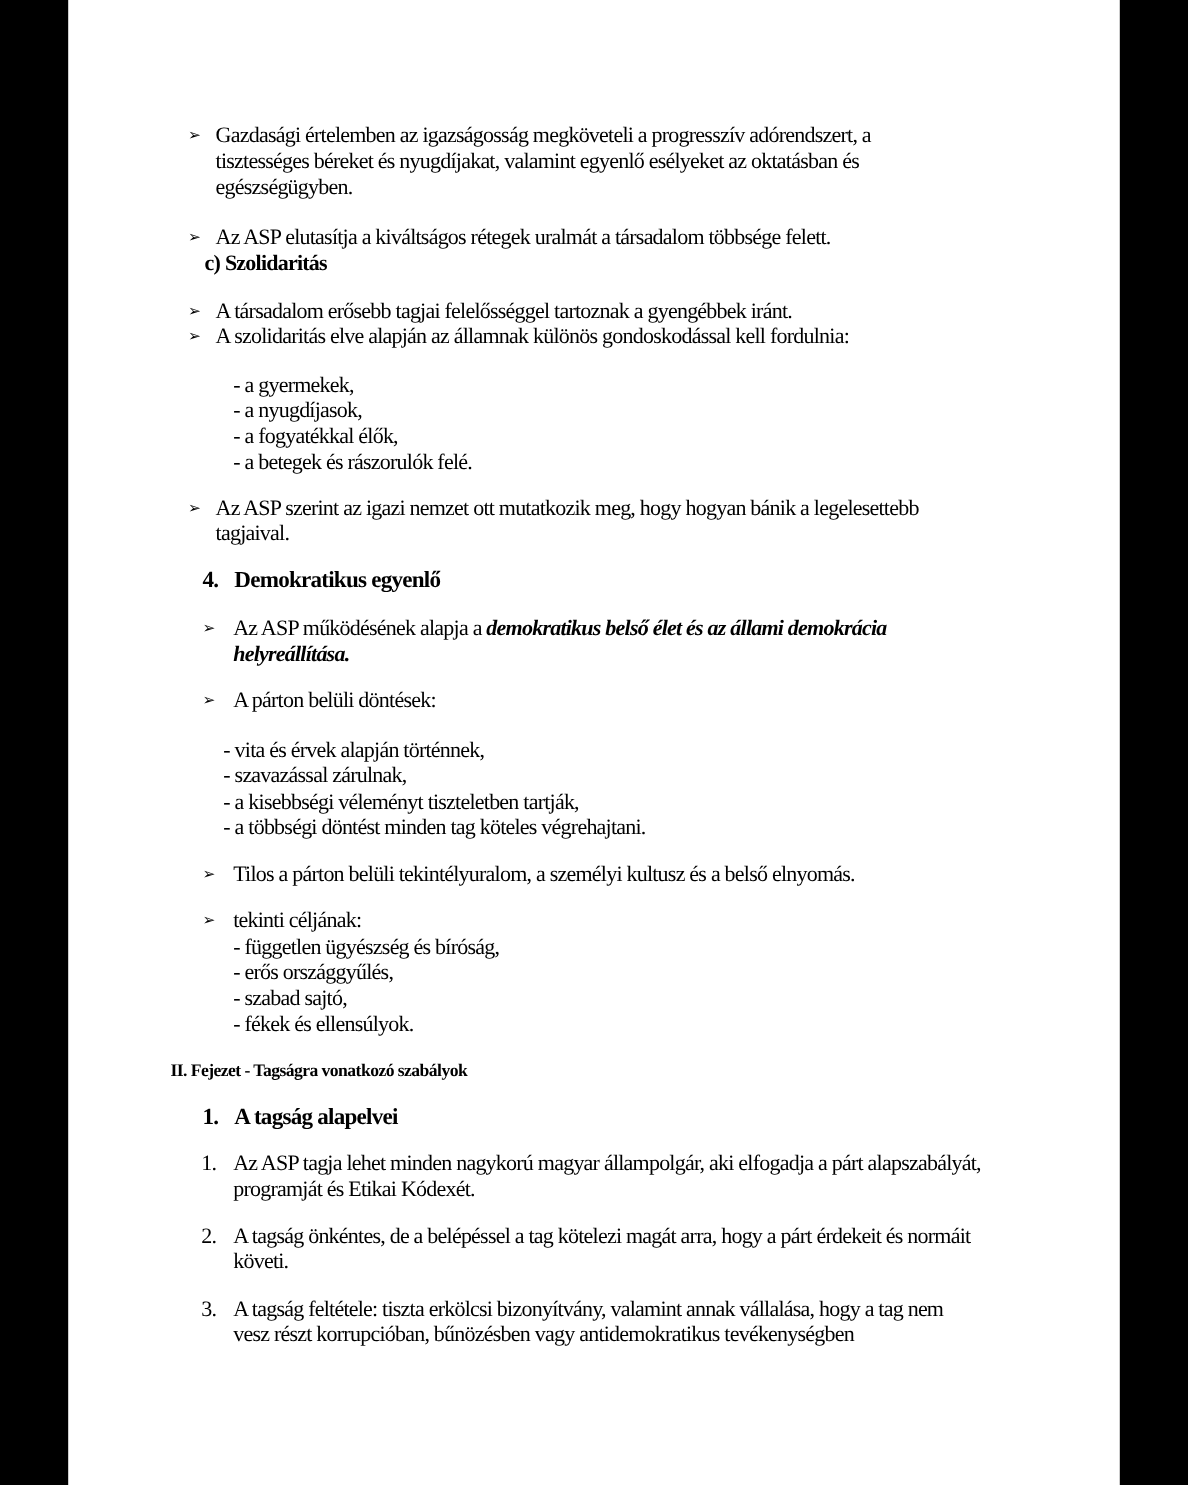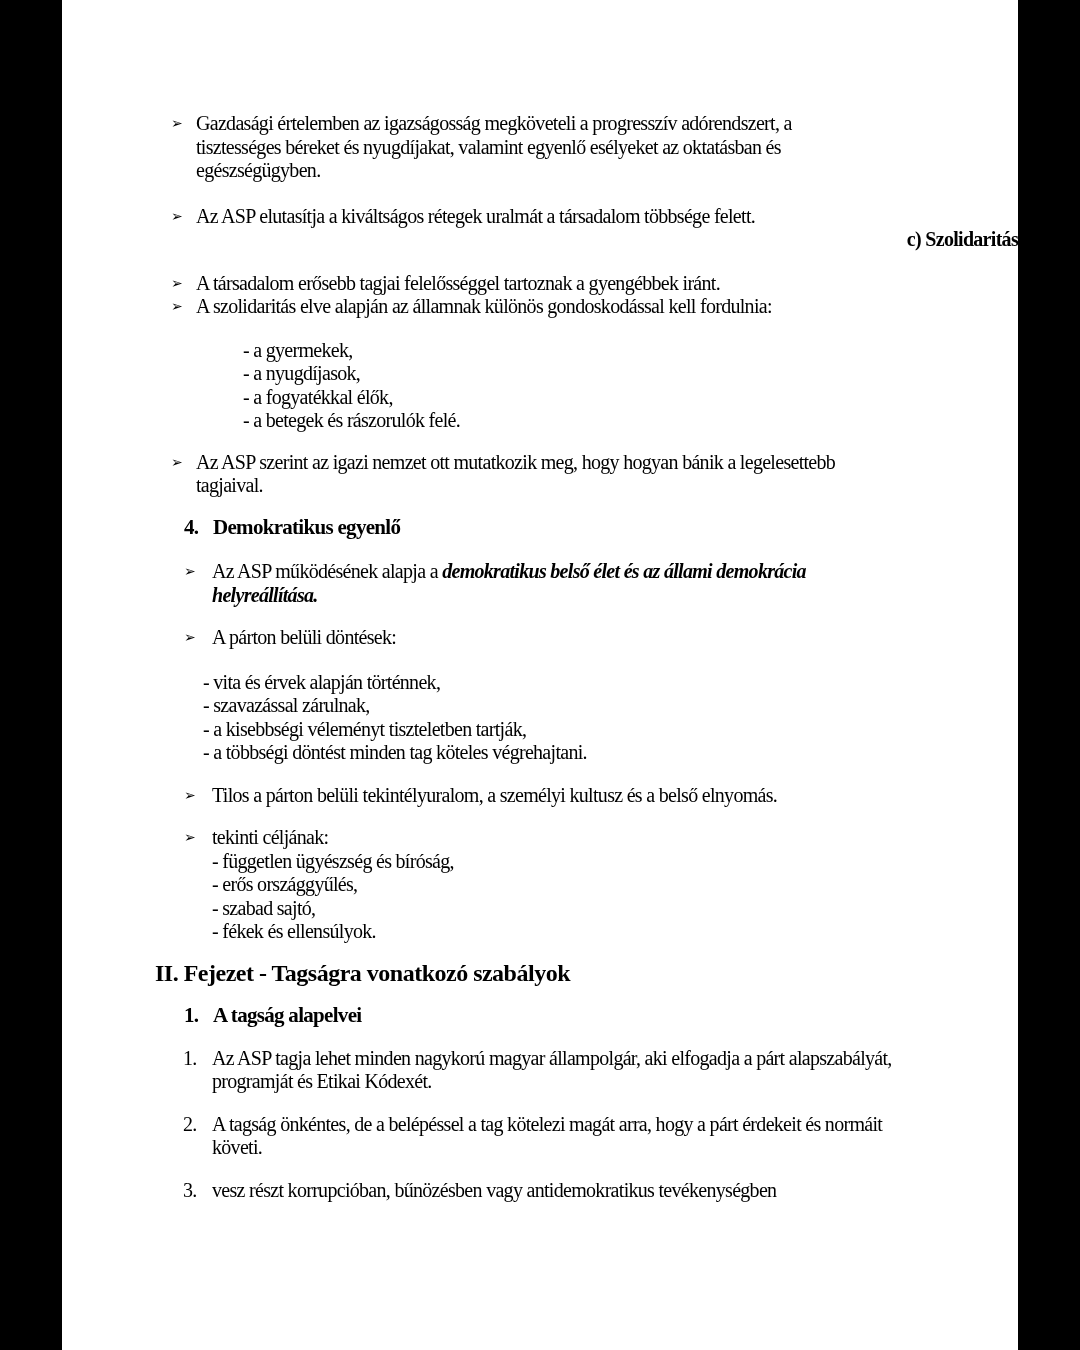--- a/index.html
+++ b/index.html
@@ -19,26 +19,26 @@
   .para { display:flex; align-items:flex-start; }
   .marker {
     flex:0 0 auto; font-family:"DejaVu Sans", sans-serif;
     font-size:14px; line-height:23.5px; letter-spacing:0;
   }
   .indent-c  { margin-left:16px; }   
   .indent-c .marker { width:25px; }  
   .indent-4  { margin-left:29px; }   
   .indent-4 .marker { width:28px; }  
   .ptext { flex:1 1 auto; }
-  .dash-list-c { margin-left:88px; } 
+  .dash-list-c { margin-left:57px; } 
   .dash-list-4 { margin-left:48px; } 
-  .h-c { margin-left:31px; font-weight:bold;text-align:right; }               
+  .h-c { margin-left:31px; font-weight:bold; }               
   .h-num { display:flex; margin-left:29px; font-weight:bold; font-size:21px; }
   .h-num .num { flex:0 0 29px; }                             
-  .chapter-h { font-weight:bold; font-size:24px; letter-spacing:-0.5px; }
+  .chapter-h { font-weight:bold; font-size:16px; letter-spacing:-0.5px; }
   .rule { display:flex; margin-left:28px; }                  
   .rule .num { flex:0 0 29px; }                              
   .bi { font-weight:bold; font-style:italic; }
   
   .mb22 { margin-bottom:22px; } .mb21 { margin-bottom:21px; }
   .mb20 { margin-bottom:20px; } .mb19 { margin-bottom:19px; }
   .mb18 { margin-bottom:18px; } .mb0  { margin-bottom:0; }
 </style>
 </head>
 <body>
@@ -159,17 +159,18 @@
     <span class="num">2.</span>
     <div class="ptext">
       <div class="line">A tagság önkéntes, de a belépéssel a tag kötelezi magát arra, hogy a párt érdekeit és normáit</div>
       <div class="line">követi.</div>
     </div>
   </div>
 
   <div class="rule">
     <span class="num">3.</span>
     <div class="ptext">
+      <div class="line">A tagság feltétele: tiszta erkölcsi bizonyítvány, valamint annak vállalása, hogy a tag nem</div>
       <div class="line">vesz részt korrupcióban, bűnözésben vagy antidemokratikus tevékenységben</div>
     </div>
   </div>
 
 </div>
 
 </body></html>

